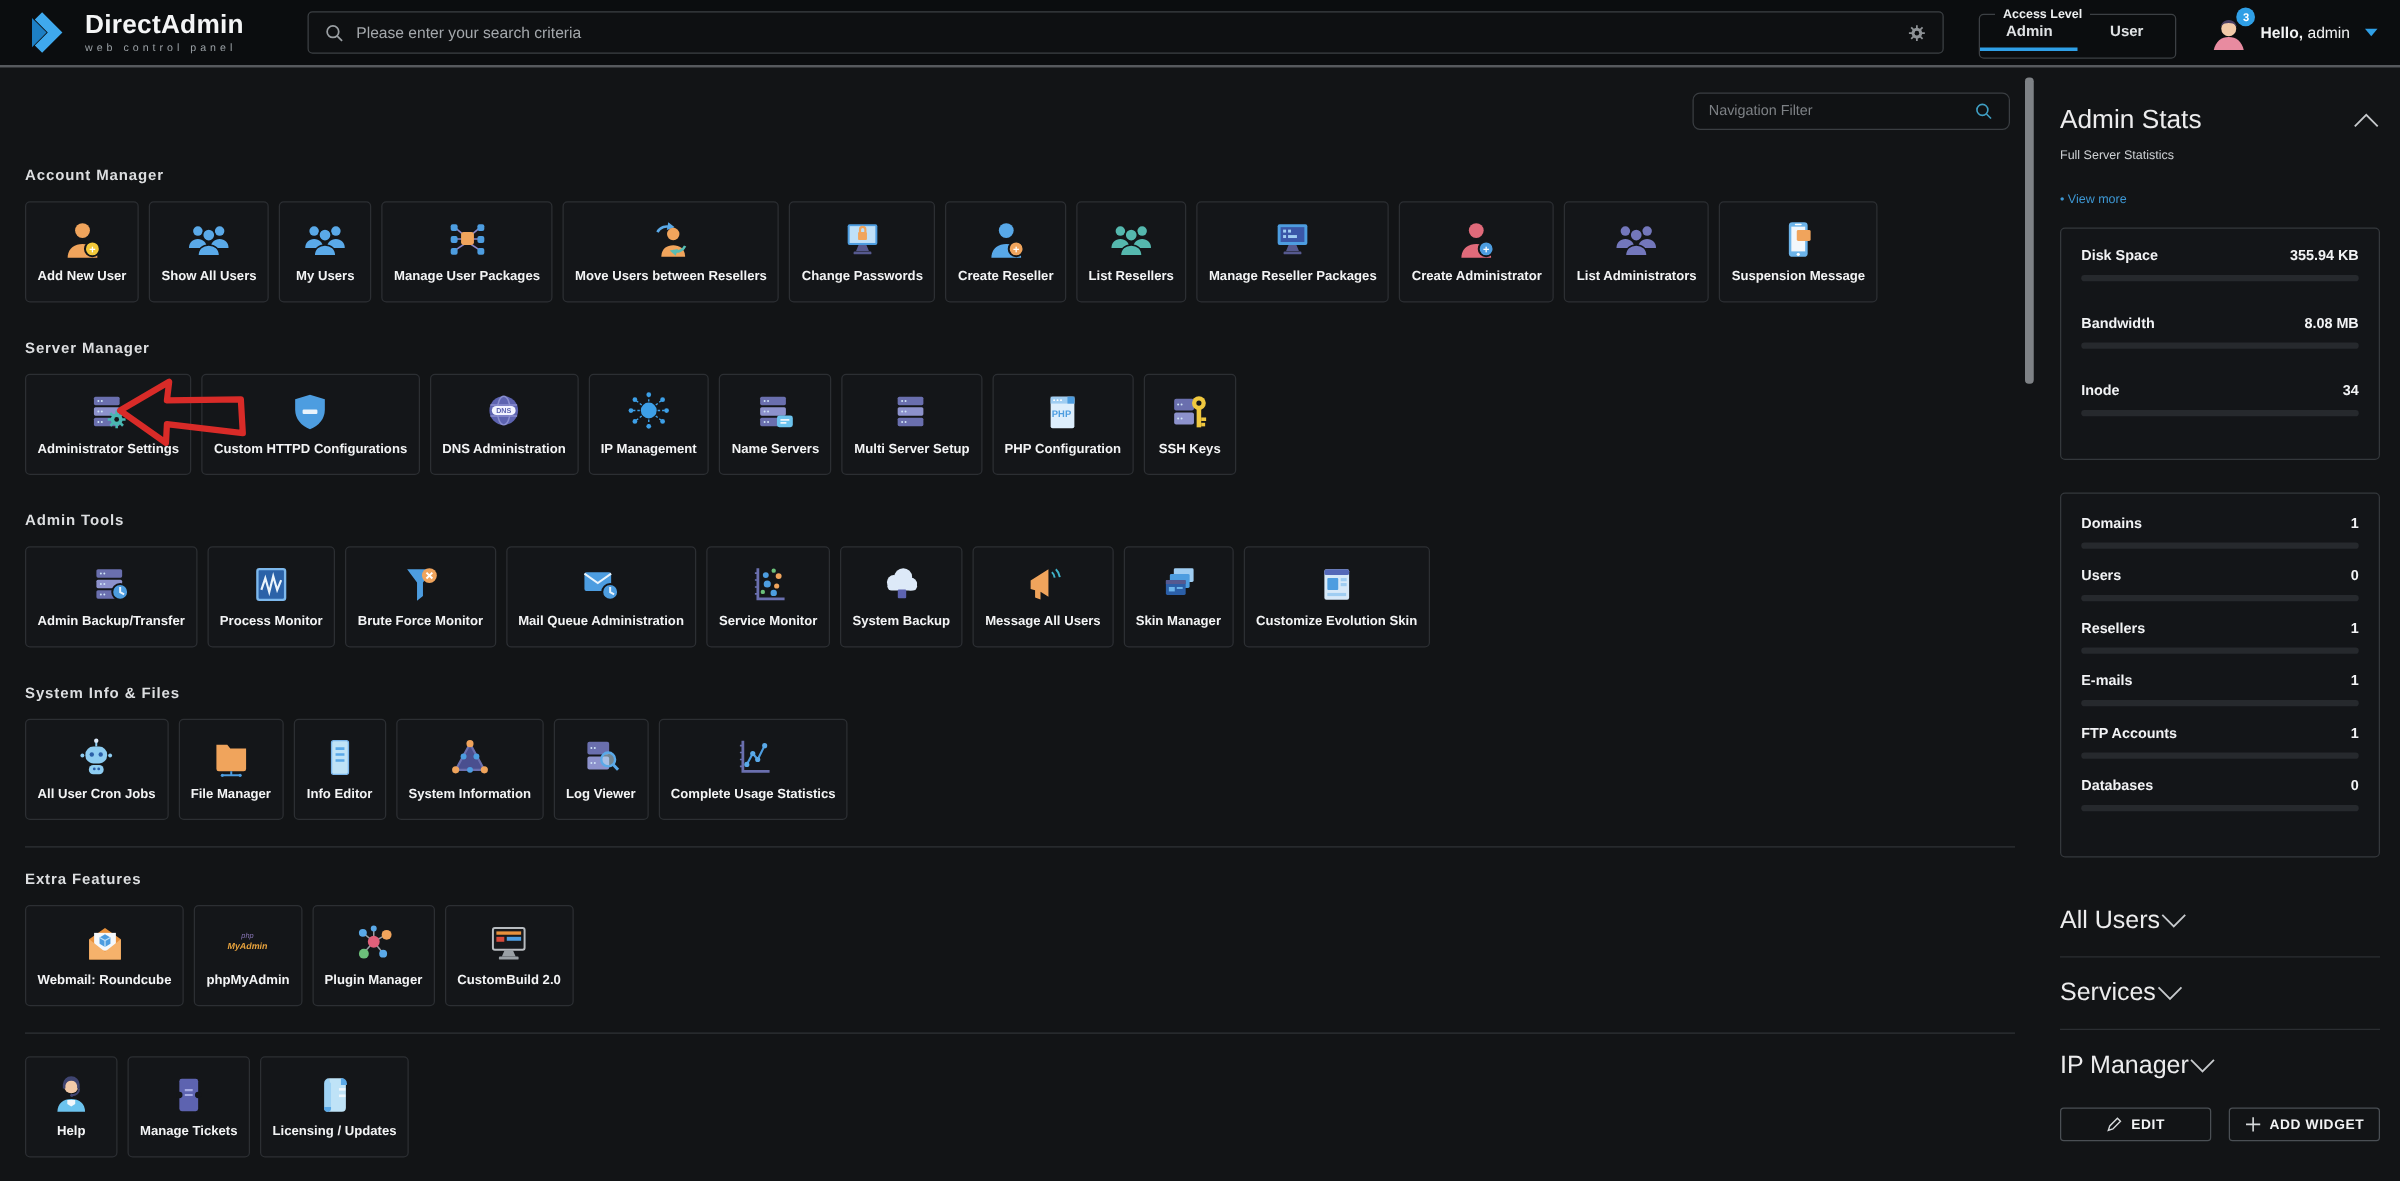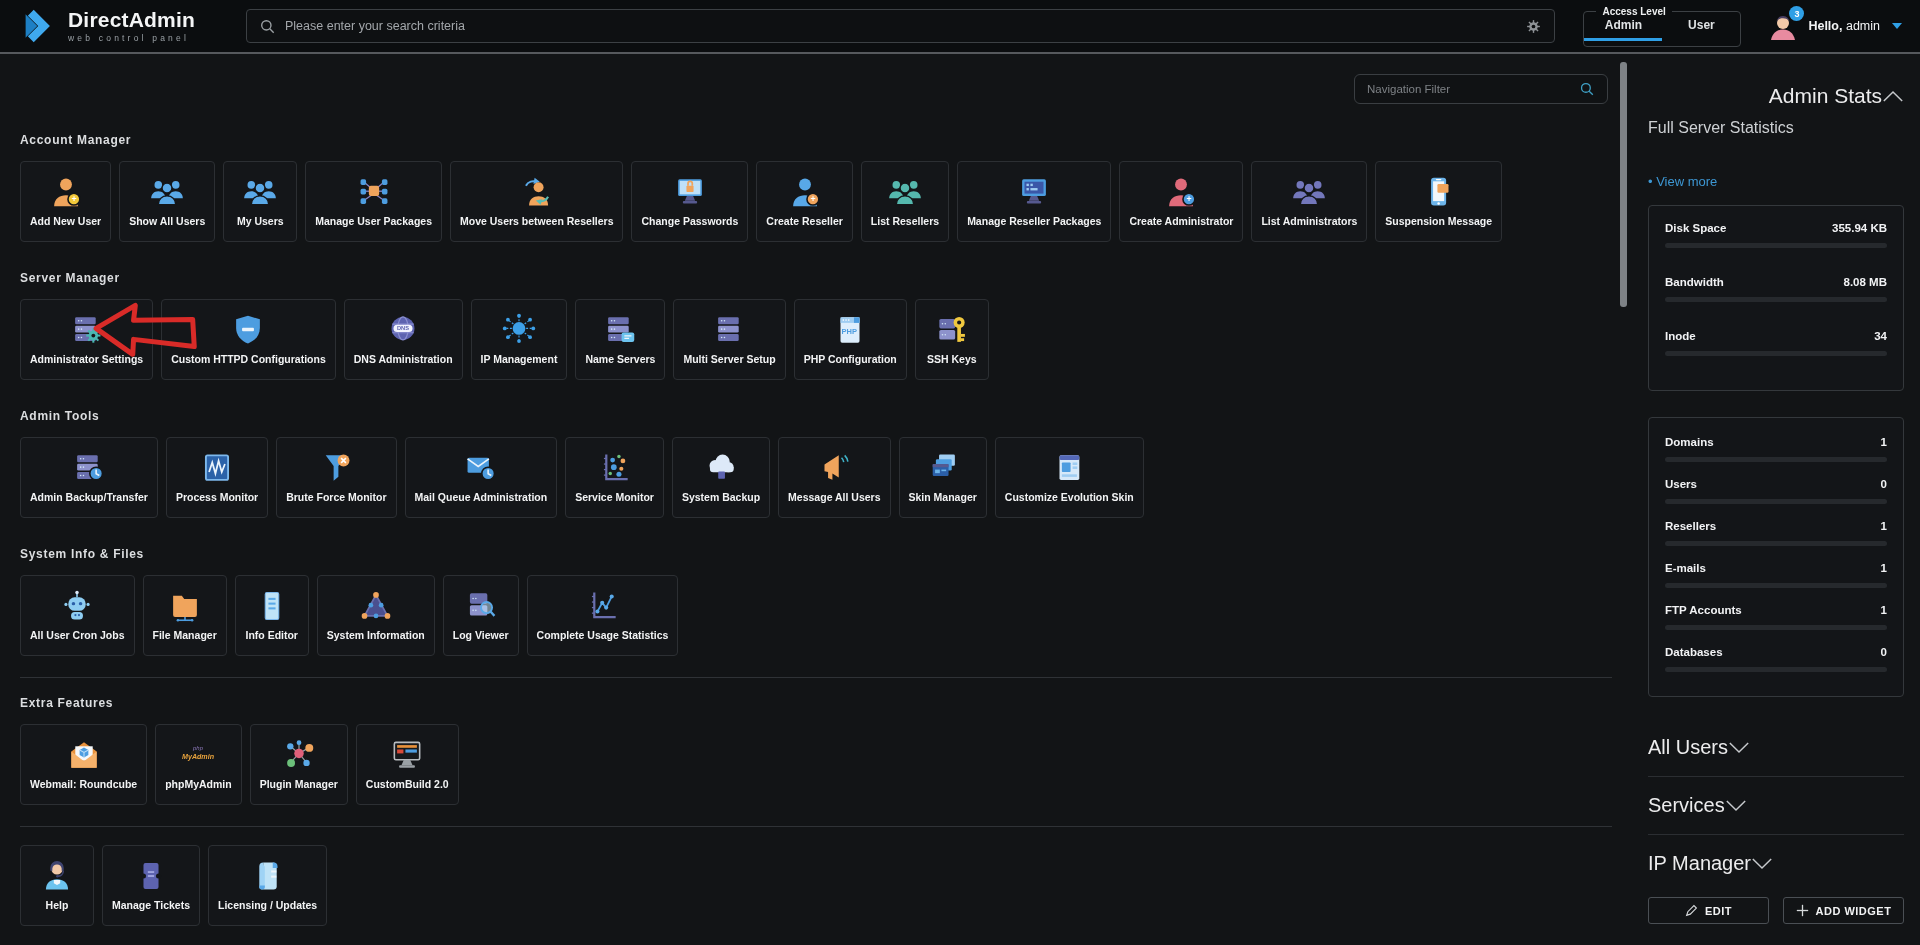--- a/index.html
+++ b/index.html
@@ -37,27 +37,27 @@
   .section{margin-top:29px}
   .section-title{font-size:12px;font-weight:bold;letter-spacing:.7px;color:#dcdee0;margin-bottom:14px}
   .tiles{display:flex;gap:8px}
   .tile{background:#141619;border:1px solid #2c2f33;border-radius:4px;min-width:74px;height:81px;display:flex;flex-direction:column;align-items:center;justify-content:center;padding:5px 9px 7px;cursor:pointer}
   .tile svg{margin-bottom:4px}
   .tile-label{font-size:10.5px;font-weight:bold;color:#f3f4f5;text-align:center;line-height:1.18;white-space:pre-line}
   .section-divider{border:none;border-top:1px solid #2f3236;margin:21px 0 -11px}
   .red-arrow{position:absolute;left:88px;top:243px;pointer-events:none}
   
   .sidebar{width:290px;padding:30px 16px 0 18px}
-  .sb-title-row{display:flex;justify-content:flex-end;align-items:center;cursor:pointer}
+  .sb-title-row{display:flex;justify-content:space-between;align-items:center;cursor:pointer}
   .sb-title{font-size:21px;font-weight:300;color:#ececed}
   .chev{color:#c6c9cc;display:flex}
-  .sb-sub{font-size:16px;color:#ced1d4;margin-top:11px}
-  .view-more{display:inline-block;font-size:13px;color:#3d97d3;margin-top:37px;cursor:pointer;text-decoration:none}
+  .sb-sub{font-size:10px;color:#ced1d4;margin-top:11px}
+  .view-more{display:inline-block;font-size:10px;color:#3d97d3;margin-top:24px;cursor:pointer;text-decoration:none}
   .stat-card{border:1px solid #34383c;border-radius:4px;background:#131518;padding:16px 16px 6px;margin-top:15px}
-  .stat-card.secondary{margin-top:26px;padding:18px 16px 8px}
+  .stat-card.secondary{margin-top:26px;padding:18px 16px 20px}
   .stat-row{margin-bottom:28px}
   .stat-card.secondary .stat-row{margin-bottom:16px}
   .stat-line{display:flex;justify-content:space-between;font-size:11.5px;font-weight:bold;color:#f2f3f5}
   .stat-bar{height:5px;background:#26292d;border-radius:3px;margin-top:9px}
   .sb-sections{margin-top:22px}
   .sb-section{display:flex;align-items:center;padding:17px 0;cursor:pointer}
   .sb-section-label{font-size:20px;font-weight:300;color:#ececed}
   .sb-divider{border:none;border-top:1px solid #2b2e32}
   .sb-buttons{display:flex;gap:14px;margin-top:5px}
   .sb-btn{flex:1;height:27px;border:1px solid #4a4f54;border-radius:3px;background:transparent;display:flex;align-items:center;justify-content:center;gap:7px;font-size:11px;font-weight:bold;letter-spacing:.5px;color:#f2f3f4;cursor:pointer;font-family:inherit}

